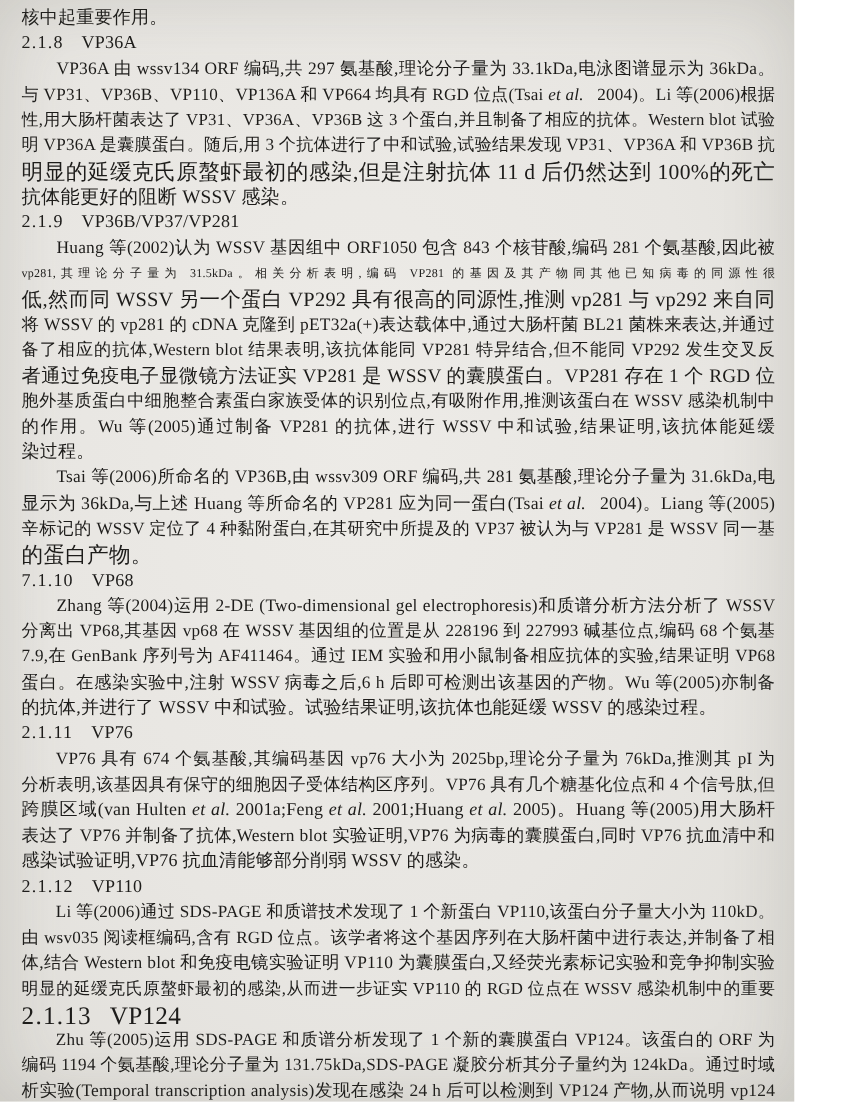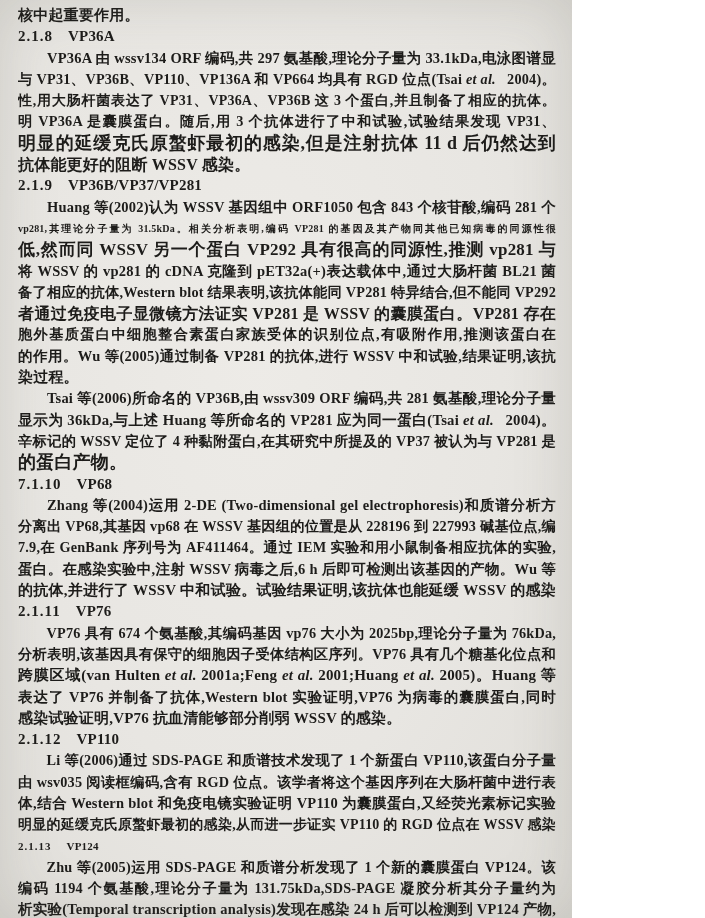--- a/index.html
+++ b/index.html
@@ -1,28 +1,27 @@
 <!DOCTYPE html>
 <html><head>
 <meta charset="utf-8">
 <style>
   html, body { margin: 0; padding: 0; }
   .page {
     position: relative;
-    width: 572px;
+    width: 662px;
     height: 918px;
     box-sizing: border-box;
     padding: 5px 16px 0 18px;
     overflow: hidden;
     background:
       radial-gradient(ellipse at 45% 38%, #edebe7 0%, #e8e6e2 55%, #dfddd8 100%);
     color: #1d1c1a;
     font-family: "Liberation Serif", "DejaVu Serif", serif;
     font-size: 15px;
-    font-weight: bold;
   }
   .page::after {
     
     content: "";
     position: absolute; inset: 0;
     pointer-events: none;
     box-shadow: inset 0 0 60px rgba(90,88,80,0.18);
   }
   .line {
     height: 21.3px;
@@ -82,18 +81,18 @@
       <div class="line body-first" style="font-size: 14.25px;">VP76 具有 674 个氨基酸,其编码基因 vp76 大小为 2025bp,理论分子量为 76kDa,推测其 pI 为 5.6。相关</div>
       <div class="line body" style="font-size: 14.25px;">分析表明,该基因具有保守的细胞因子受体结构区序列。VP76 具有几个糖基化位点和 4 个信号肽,但是没有</div>
       <div class="line body" style="font-size: 15px;">跨膜区域(van Hulten <i>et al.</i> 2001a;Feng <i>et al.</i> 2001;Huang <i>et al.</i> 2005)。Huang 等(2005)用大肠杆菌</div>
       <div class="line body" style="font-size: 14.5px;">表达了 VP76 并制备了抗体,Western blot 实验证明,VP76 为病毒的囊膜蛋白,同时 VP76 抗血清中和 WSSV</div>
       <div class="line body-end" style="font-size: 15px;">感染试验证明,VP76 抗血清能够部分削弱 WSSV 的感染。</div>
       <div class="line heading" style="font-size: 15px;"><span class="num">2.1.12</span><span class="title">VP110</span></div>
       <div class="line body-first" style="font-size: 14.25px;">Li 等(2006)通过 SDS-PAGE 和质谱技术发现了 1 个新蛋白 VP110,该蛋白分子量大小为 110kD。该蛋白</div>
       <div class="line body" style="font-size: 14.25px;">由 wsv035 阅读框编码,含有 RGD 位点。该学者将这个基因序列在大肠杆菌中进行表达,并制备了相应的抗</div>
       <div class="line body" style="font-size: 14.5px;">体,结合 Western blot 和免疫电镜实验证明 VP110 为囊膜蛋白,又经荧光素标记实验和竞争抑制实验证明该</div>
       <div class="line body-end" style="font-size: 14px;">明显的延缓克氏原螯虾最初的感染,从而进一步证实 VP110 的 RGD 位点在 WSSV 感染机制中的重要作用。</div>
-      <div class="line heading" style="font-size: 11px;"><span class="num">2.1.13</span><span class="title">VP124</span></div>
+      <div class="line heading" style="font-size: 21px;"><span class="num">2.1.13</span><span class="title">VP124</span></div>
       <div class="line body-first" style="font-size: 14.25px;">Zhu 等(2005)运用 SDS-PAGE 和质谱分析发现了 1 个新的囊膜蛋白 VP124。该蛋白的 ORF 为 3582bp,</div>
       <div class="line body" style="font-size: 14.25px;">编码 1194 个氨基酸,理论分子量为 131.75kDa,SDS-PAGE 凝胶分析其分子量约为 124kDa。通过时域转录分</div>
       <div class="line body" style="font-size: 14.5px;">析实验(Temporal transcription analysis)发现在感染 24 h 后可以检测到 VP124 产物,从而说明 vp124 基因为</div>
     </div>
 </div>
 
 </body></html>

